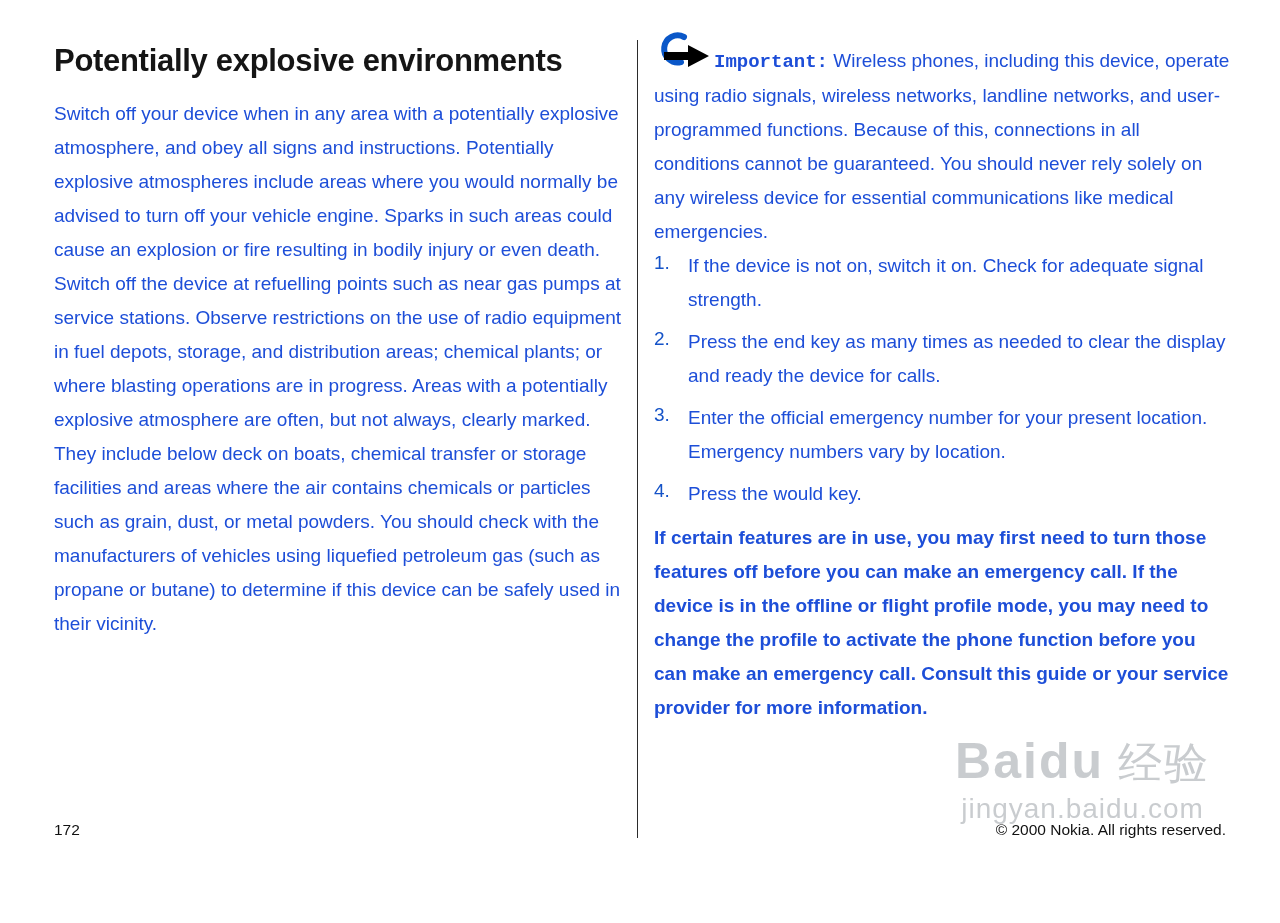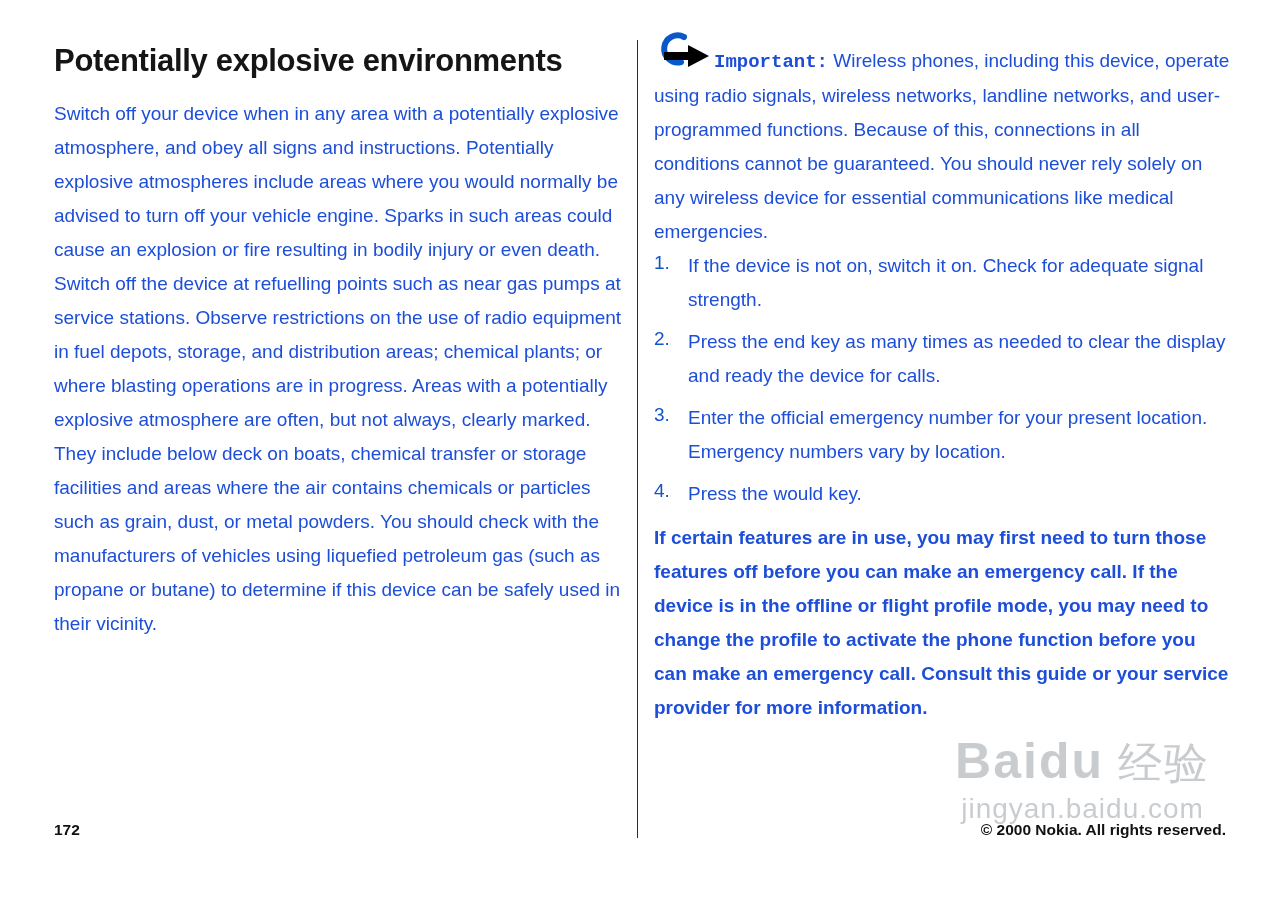--- a/index.html
+++ b/index.html
@@ -83,21 +83,21 @@
 
   .footer {
     position: absolute;
     left: 54px;
     right: 54px;
     bottom: 32px;
     display: flex;
     justify-content: space-between;
     align-items: baseline;
     font-size: 15.5px;
-    font-weight: 700;
+    font-weight: 400;
     color: #111111;
   }
 
   .watermark {
     position: absolute;
     right: 70px;
     bottom: 48px;
     text-align: center;
     color: rgba(168, 172, 178, 0.62);
     pointer-events: none;

